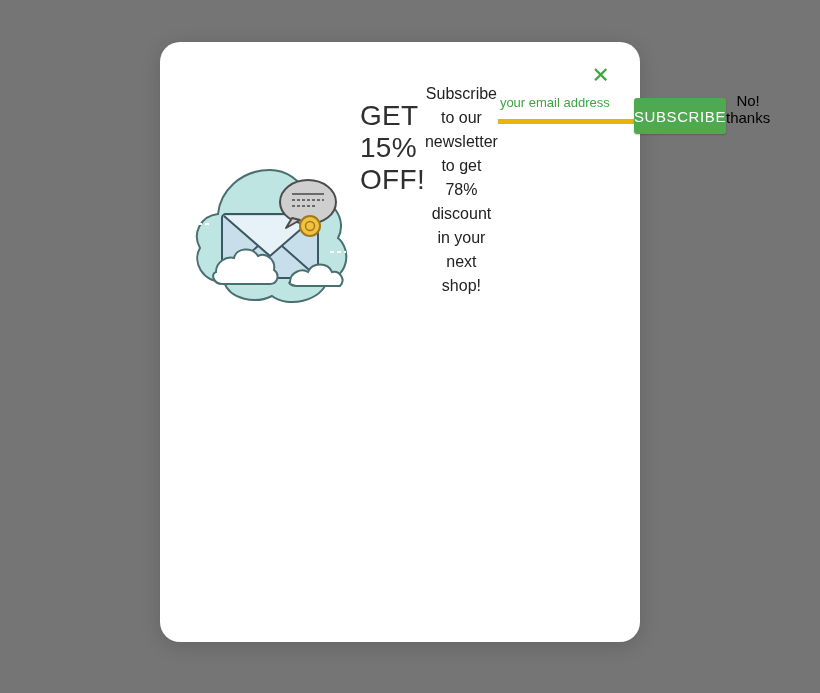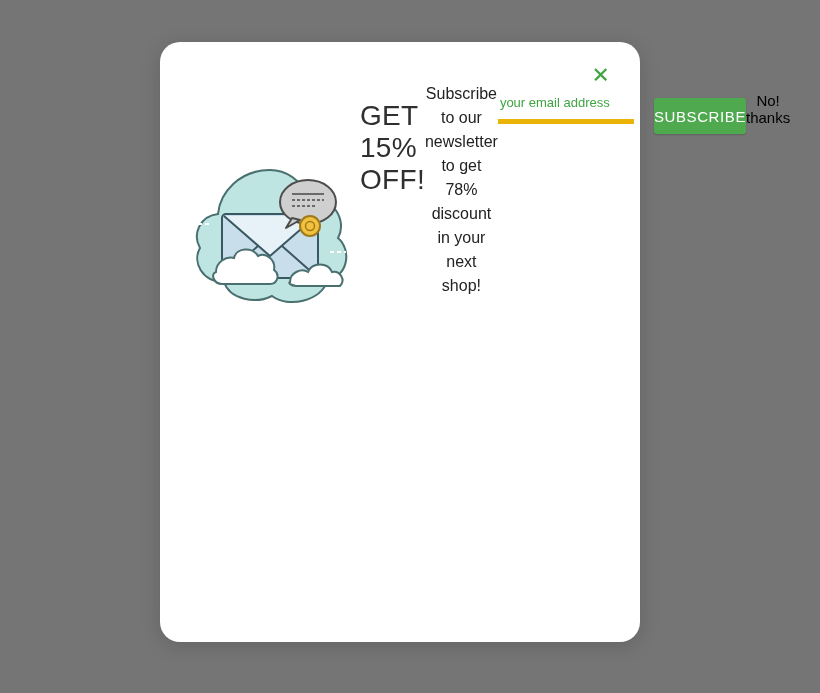--- a/index.html
+++ b/index.html
@@ -81,21 +81,20 @@
       width: 280px;
       height: 36px;
       background: #4fa94f;
       border: none;
       border-radius: 3px;
       color: #fff;
       font-size: 15px;
       letter-spacing: 0.6px;
       cursor: pointer;
       box-shadow: 0 1px 2px rgba(0,0,0,0.2);
-      margin-left: 20px;
     }
     .decline {
       margin-top: 20px;
       color: #000000;
       font-size: 15px;
       cursor: pointer;
       background: none;
       border: none;
     }
   </style>

